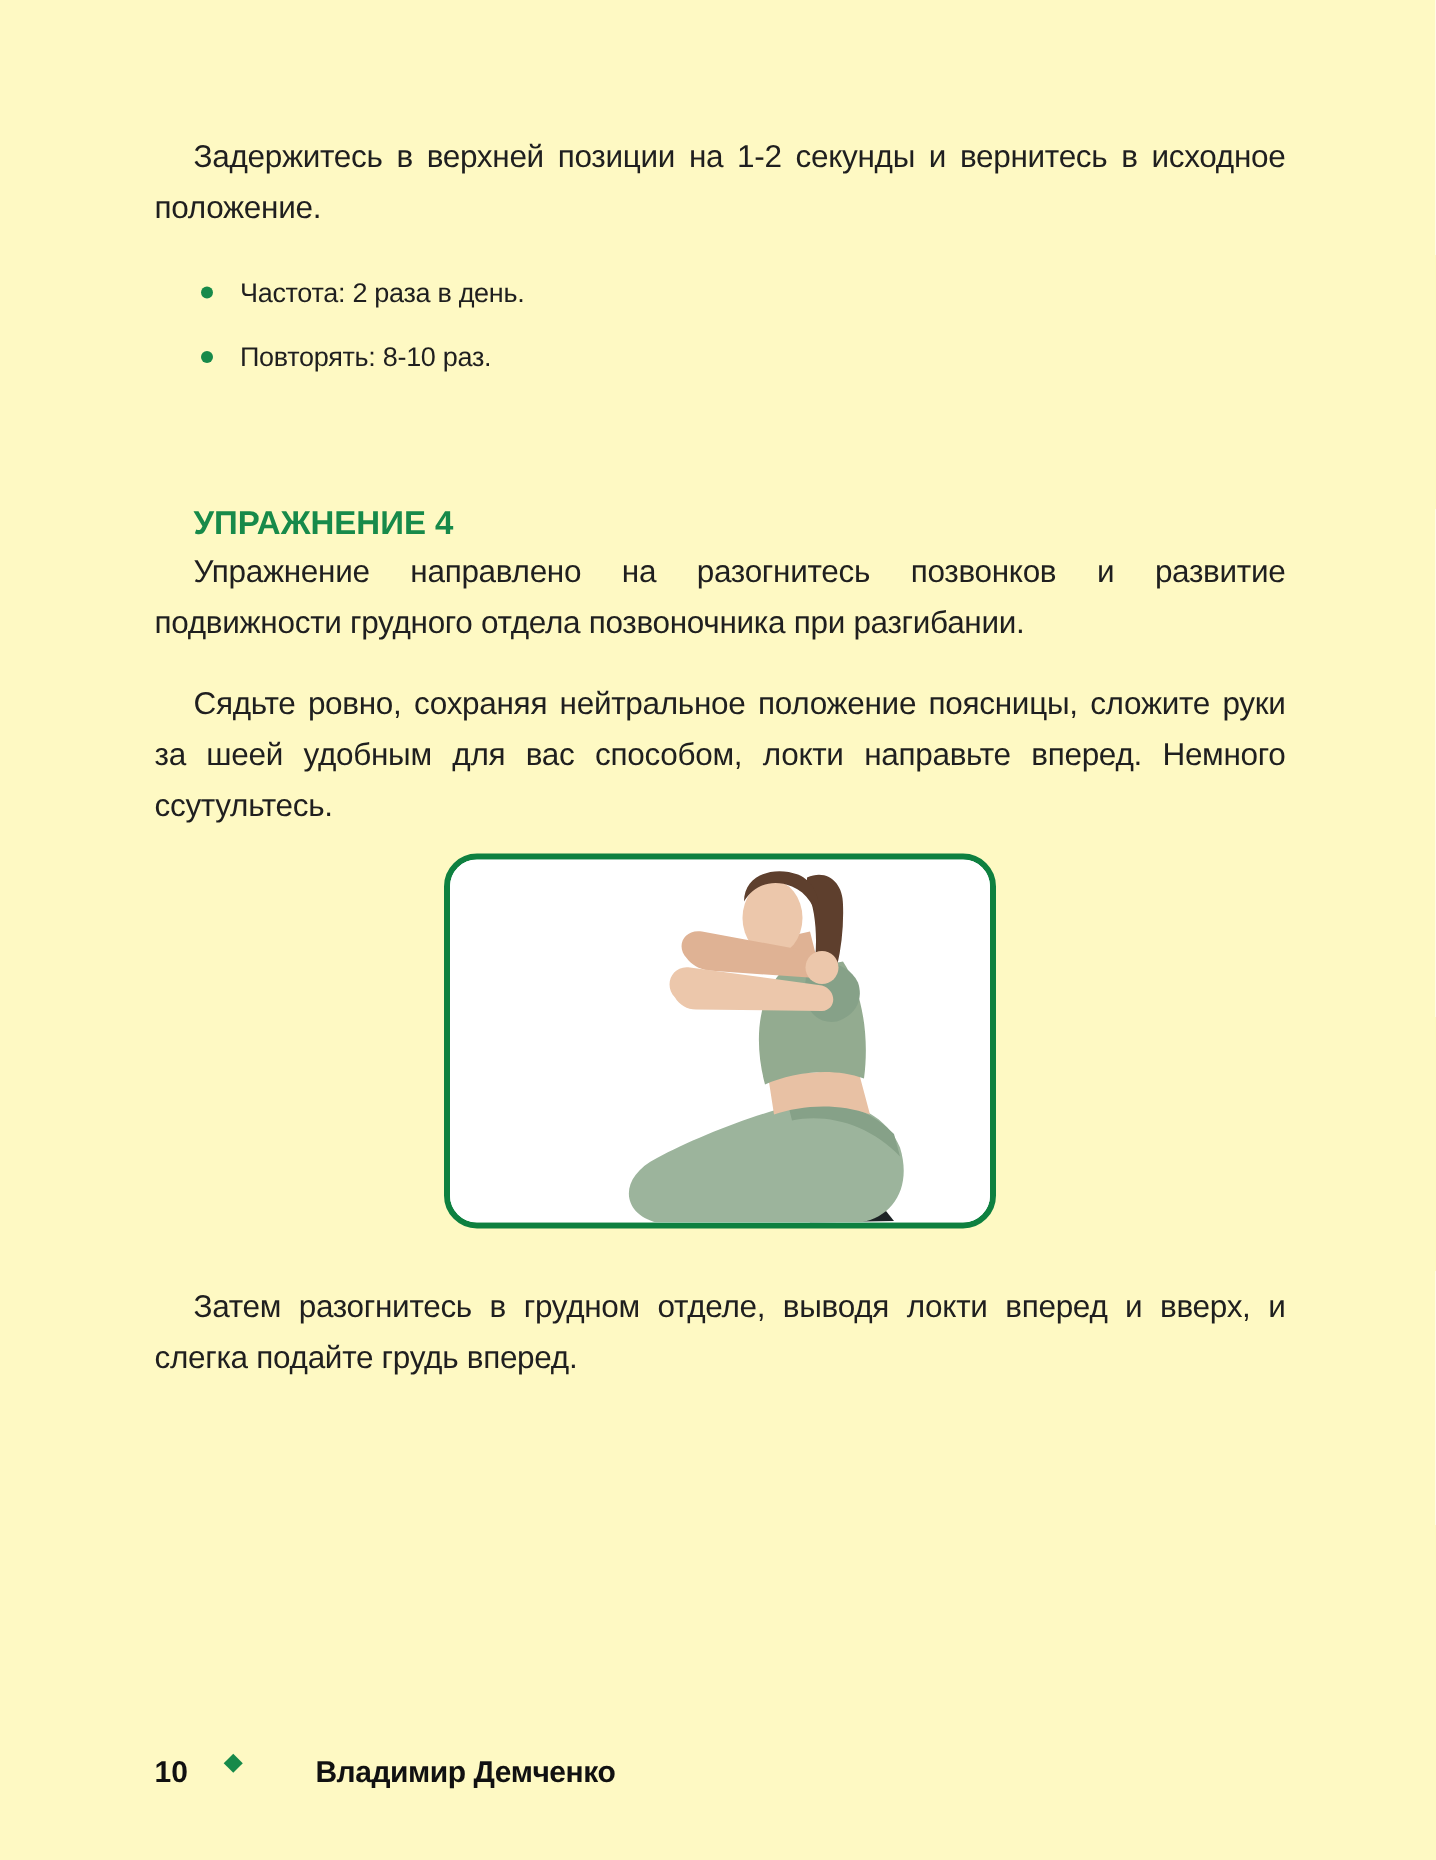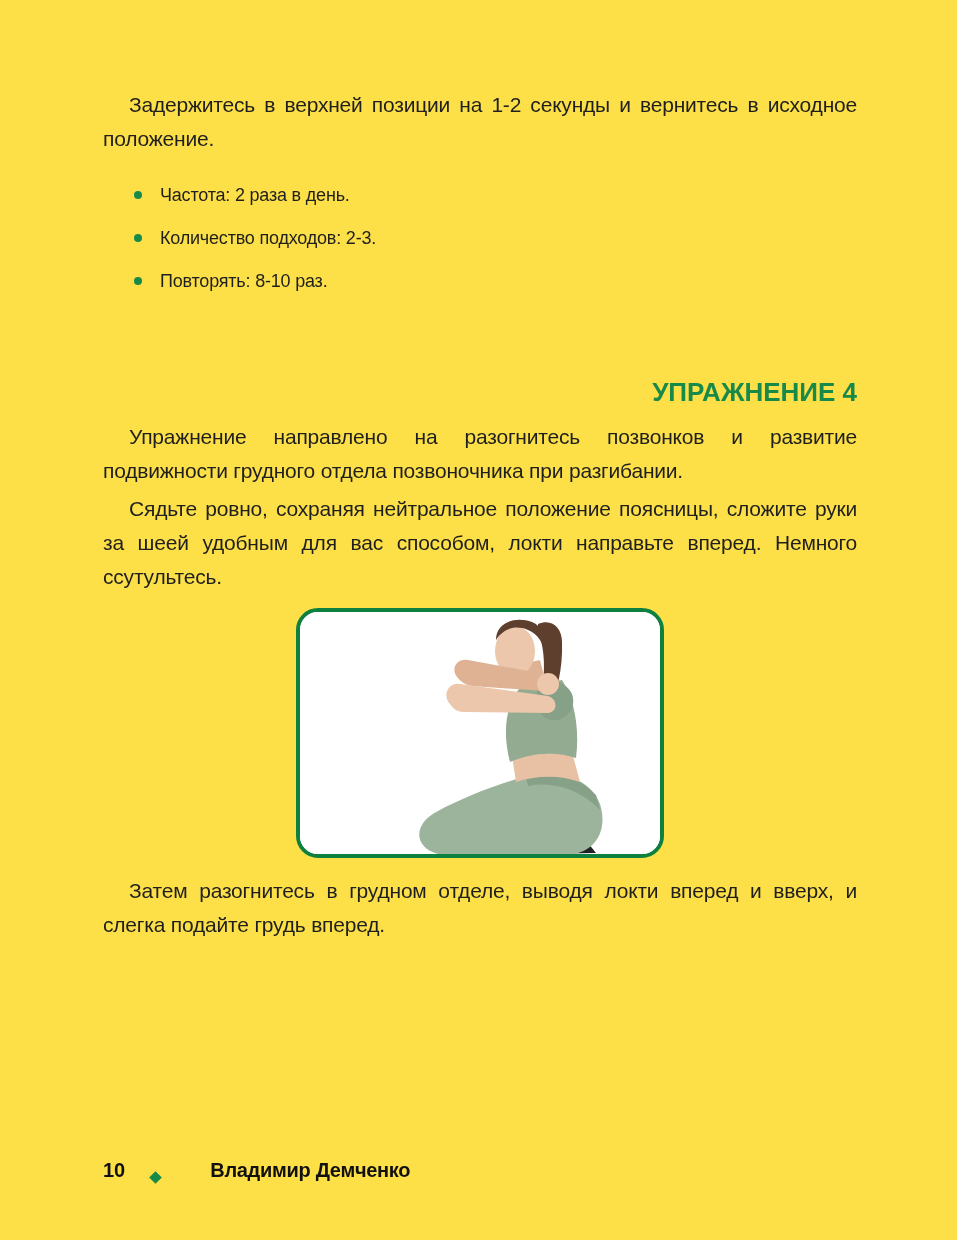--- a/index.html
+++ b/index.html
@@ -5,21 +5,21 @@
   html, body {
     margin: 0;
     padding: 0;
     background: #ffffff;
   }
   .page {
     position: relative;
     width: 957px;
     height: 1240px;
     margin: 0 auto;
-    background: #fde047;
+    background: #fef9c3;
     font-family: "Liberation Sans", "DejaVu Sans", sans-serif;
     color: #1f1f1f;
     overflow: hidden;
     box-sizing: border-box;
     padding: 88px 100px 0 103px;
   }
   .para {
     margin: 0;
     font-size: 21px;
     line-height: 34px;
@@ -42,47 +42,46 @@
   .bullet-list li .dot {
     position: absolute;
     left: -26px;
     top: 13px;
     width: 8px;
     height: 8px;
     border-radius: 50%;
     background: #178a4a;
   }
   .section-heading {
-    margin: 80px 0 14px 26px;
-    font-size: 26px;
+    margin: 80px 0 2px 26px;
+    font-size: 22px;
     line-height: 28px;
     font-weight: bold;
     color: #178a4a;
     letter-spacing: 0;
-    text-align: right;
   }
-  .para + .para { margin-top: 4px; }
+  .para + .para { margin-top: 20px; }
   .figure-frame {
     box-sizing: border-box;
     width: 368px;
     height: 250px;
     margin: 14px auto 0 auto;
     border: 4px solid #0e8040;
     border-radius: 22px;
     background: #ffffff;
     overflow: hidden;
   }
   .figure-frame svg { display: block; width: 100%; height: 100%; }
-  .after-figure { margin-top: 16px; }
+  .after-figure { margin-top: 36px; }
   .page-footer {
     position: absolute;
     left: 103px;
-    bottom: 58px;
+    bottom: 46px;
     display: flex;
-    align-items: flex-end;
+    align-items: flex-start;
     font-weight: bold;
     font-size: 20px;
     color: #111111;
   }
   .page-footer .page-num { letter-spacing: 0; }
   .page-footer .diamond {
     display: inline-block;
     width: 9px;
     height: 9px;
     background: #178a4a;
@@ -95,24 +94,20 @@
 <body>
 
 <div class="page">
 
   <p class="para">Задержитесь в верхней позиции на 1-2 секунды и вернитесь в исходное положение.</p>
 
   <ul class="bullet-list">
     <li>
       <span class="dot"></span>
       <span>Частота: 2 раза в день.</span>
-    </li>
-    <li>
-      <span class="dot"></span>
-      <span>Количество подходов: 2-3.</span>
     </li>
     <li>
       <span class="dot"></span>
       <span>Повторять: 8-10 раз.</span>
     </li>
   </ul>
 
   <h2 class="section-heading">УПРАЖНЕНИЕ 4</h2>
 
   <p class="para">Упражнение направлено на разогнитесь позвонков и развитие подвижности грудного отдела позвоночника при разгибании.</p>

